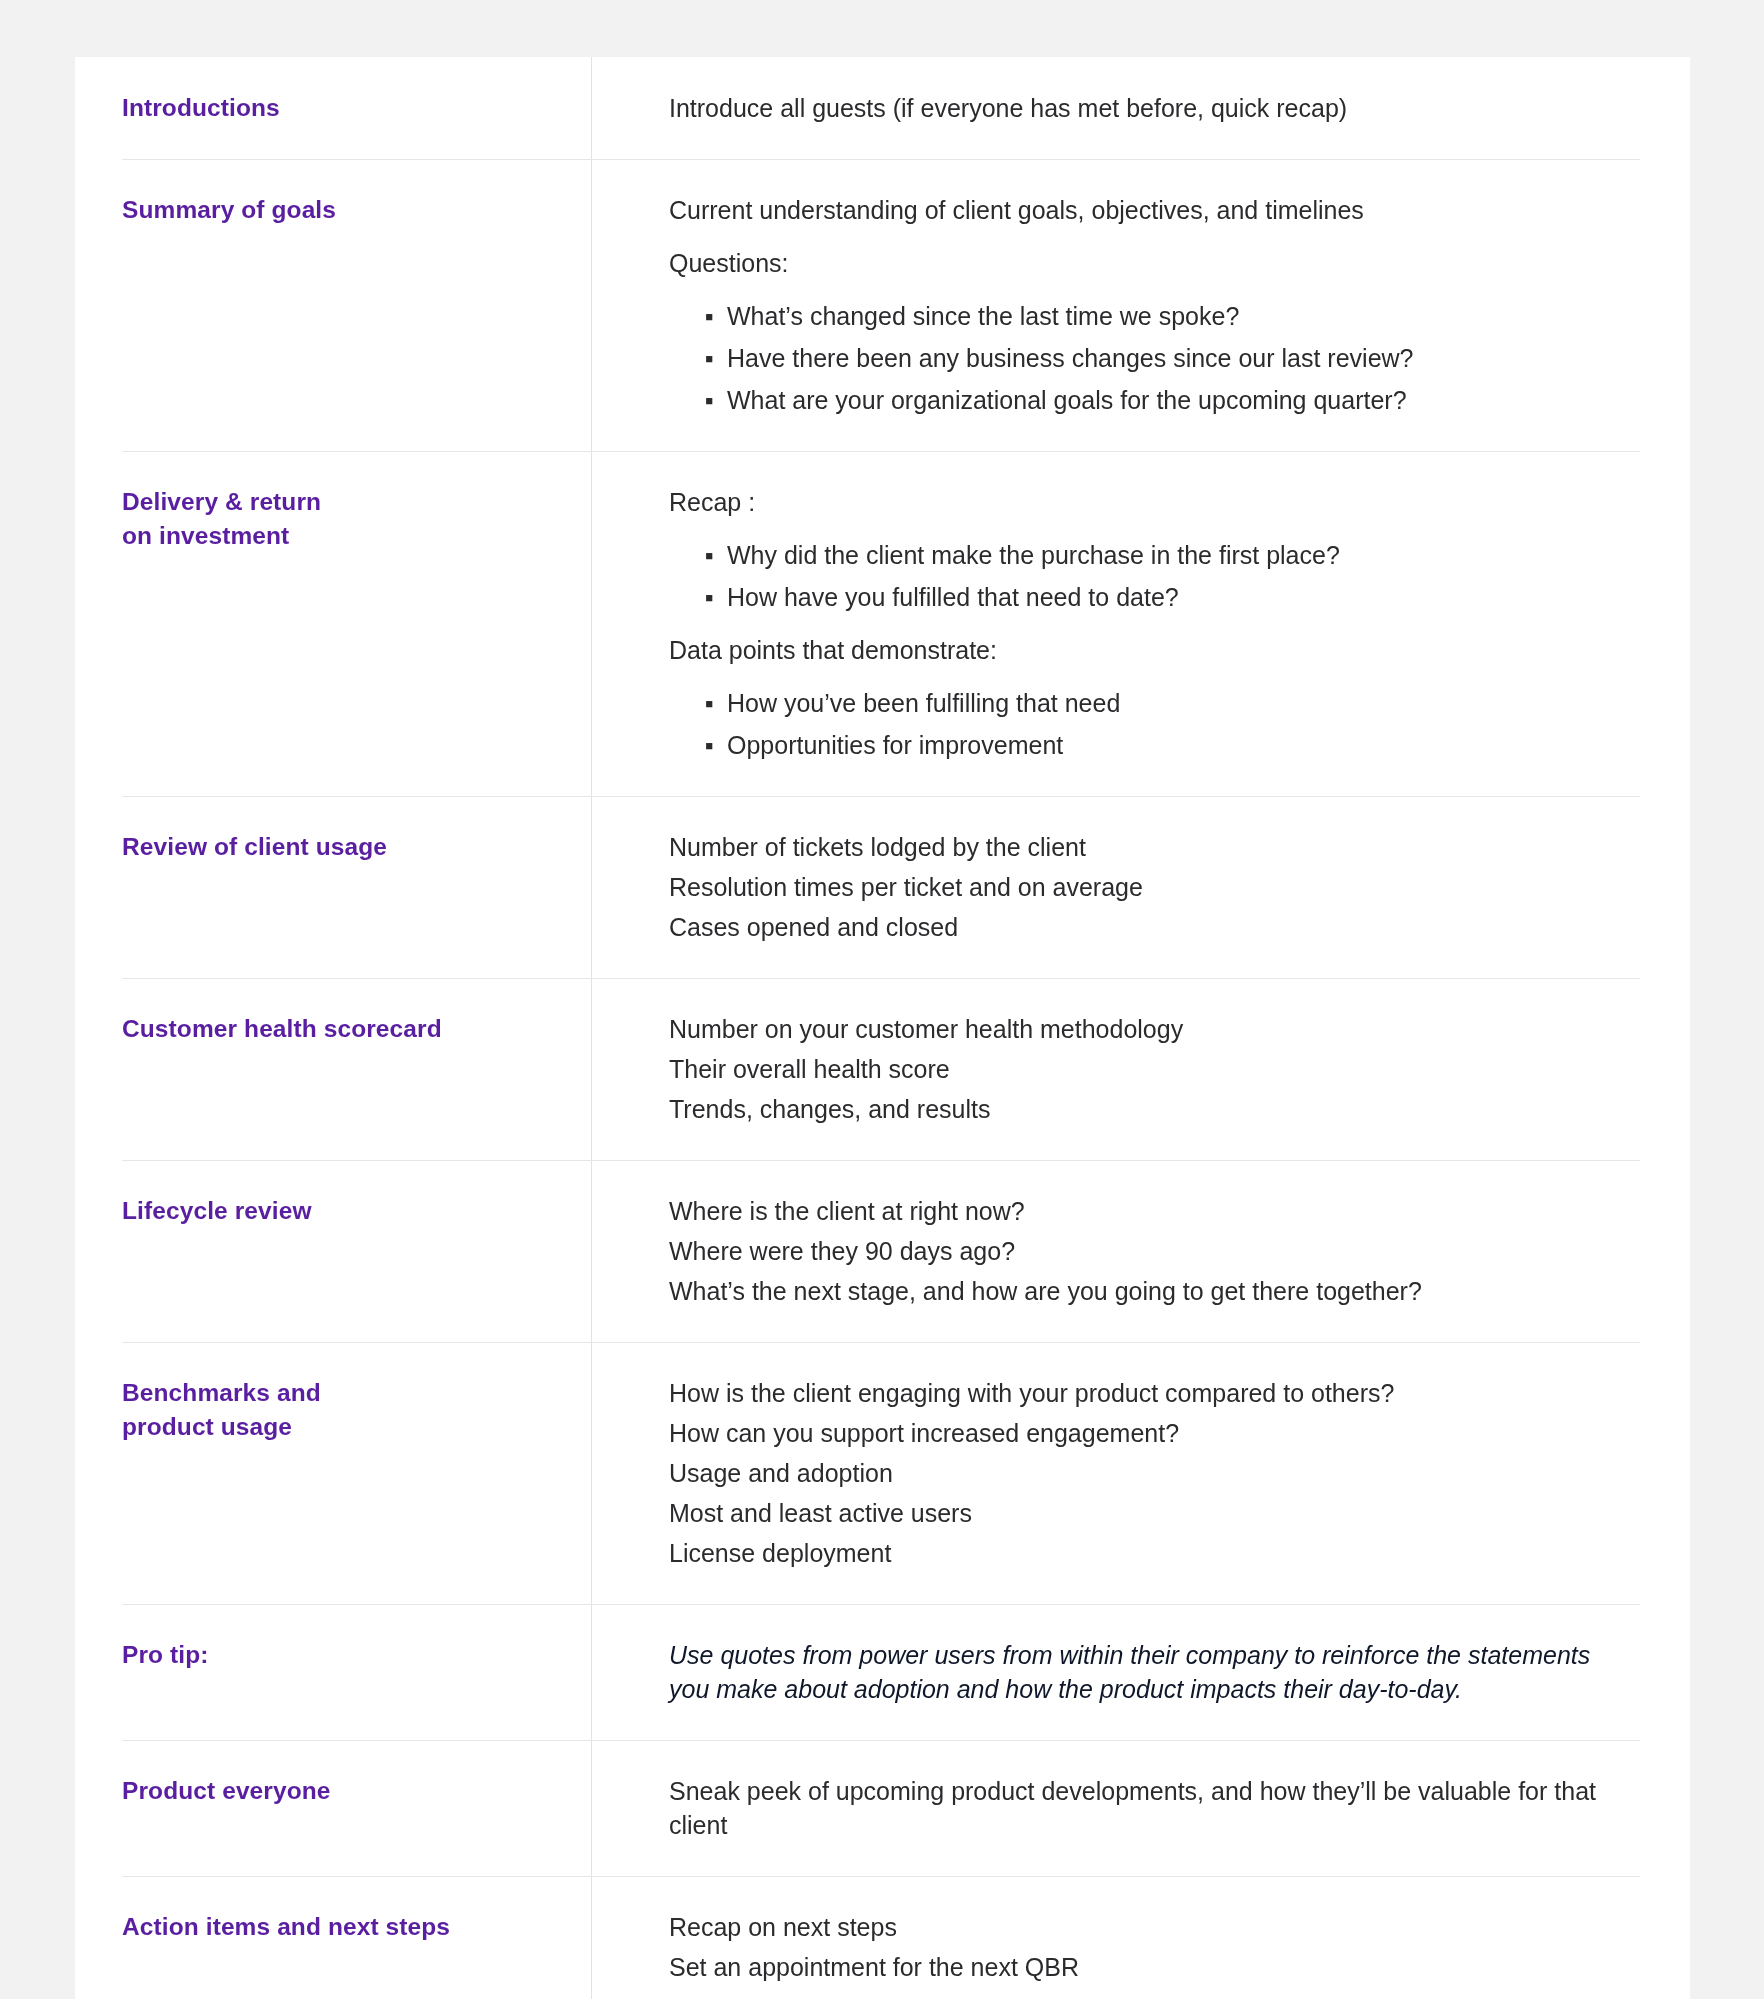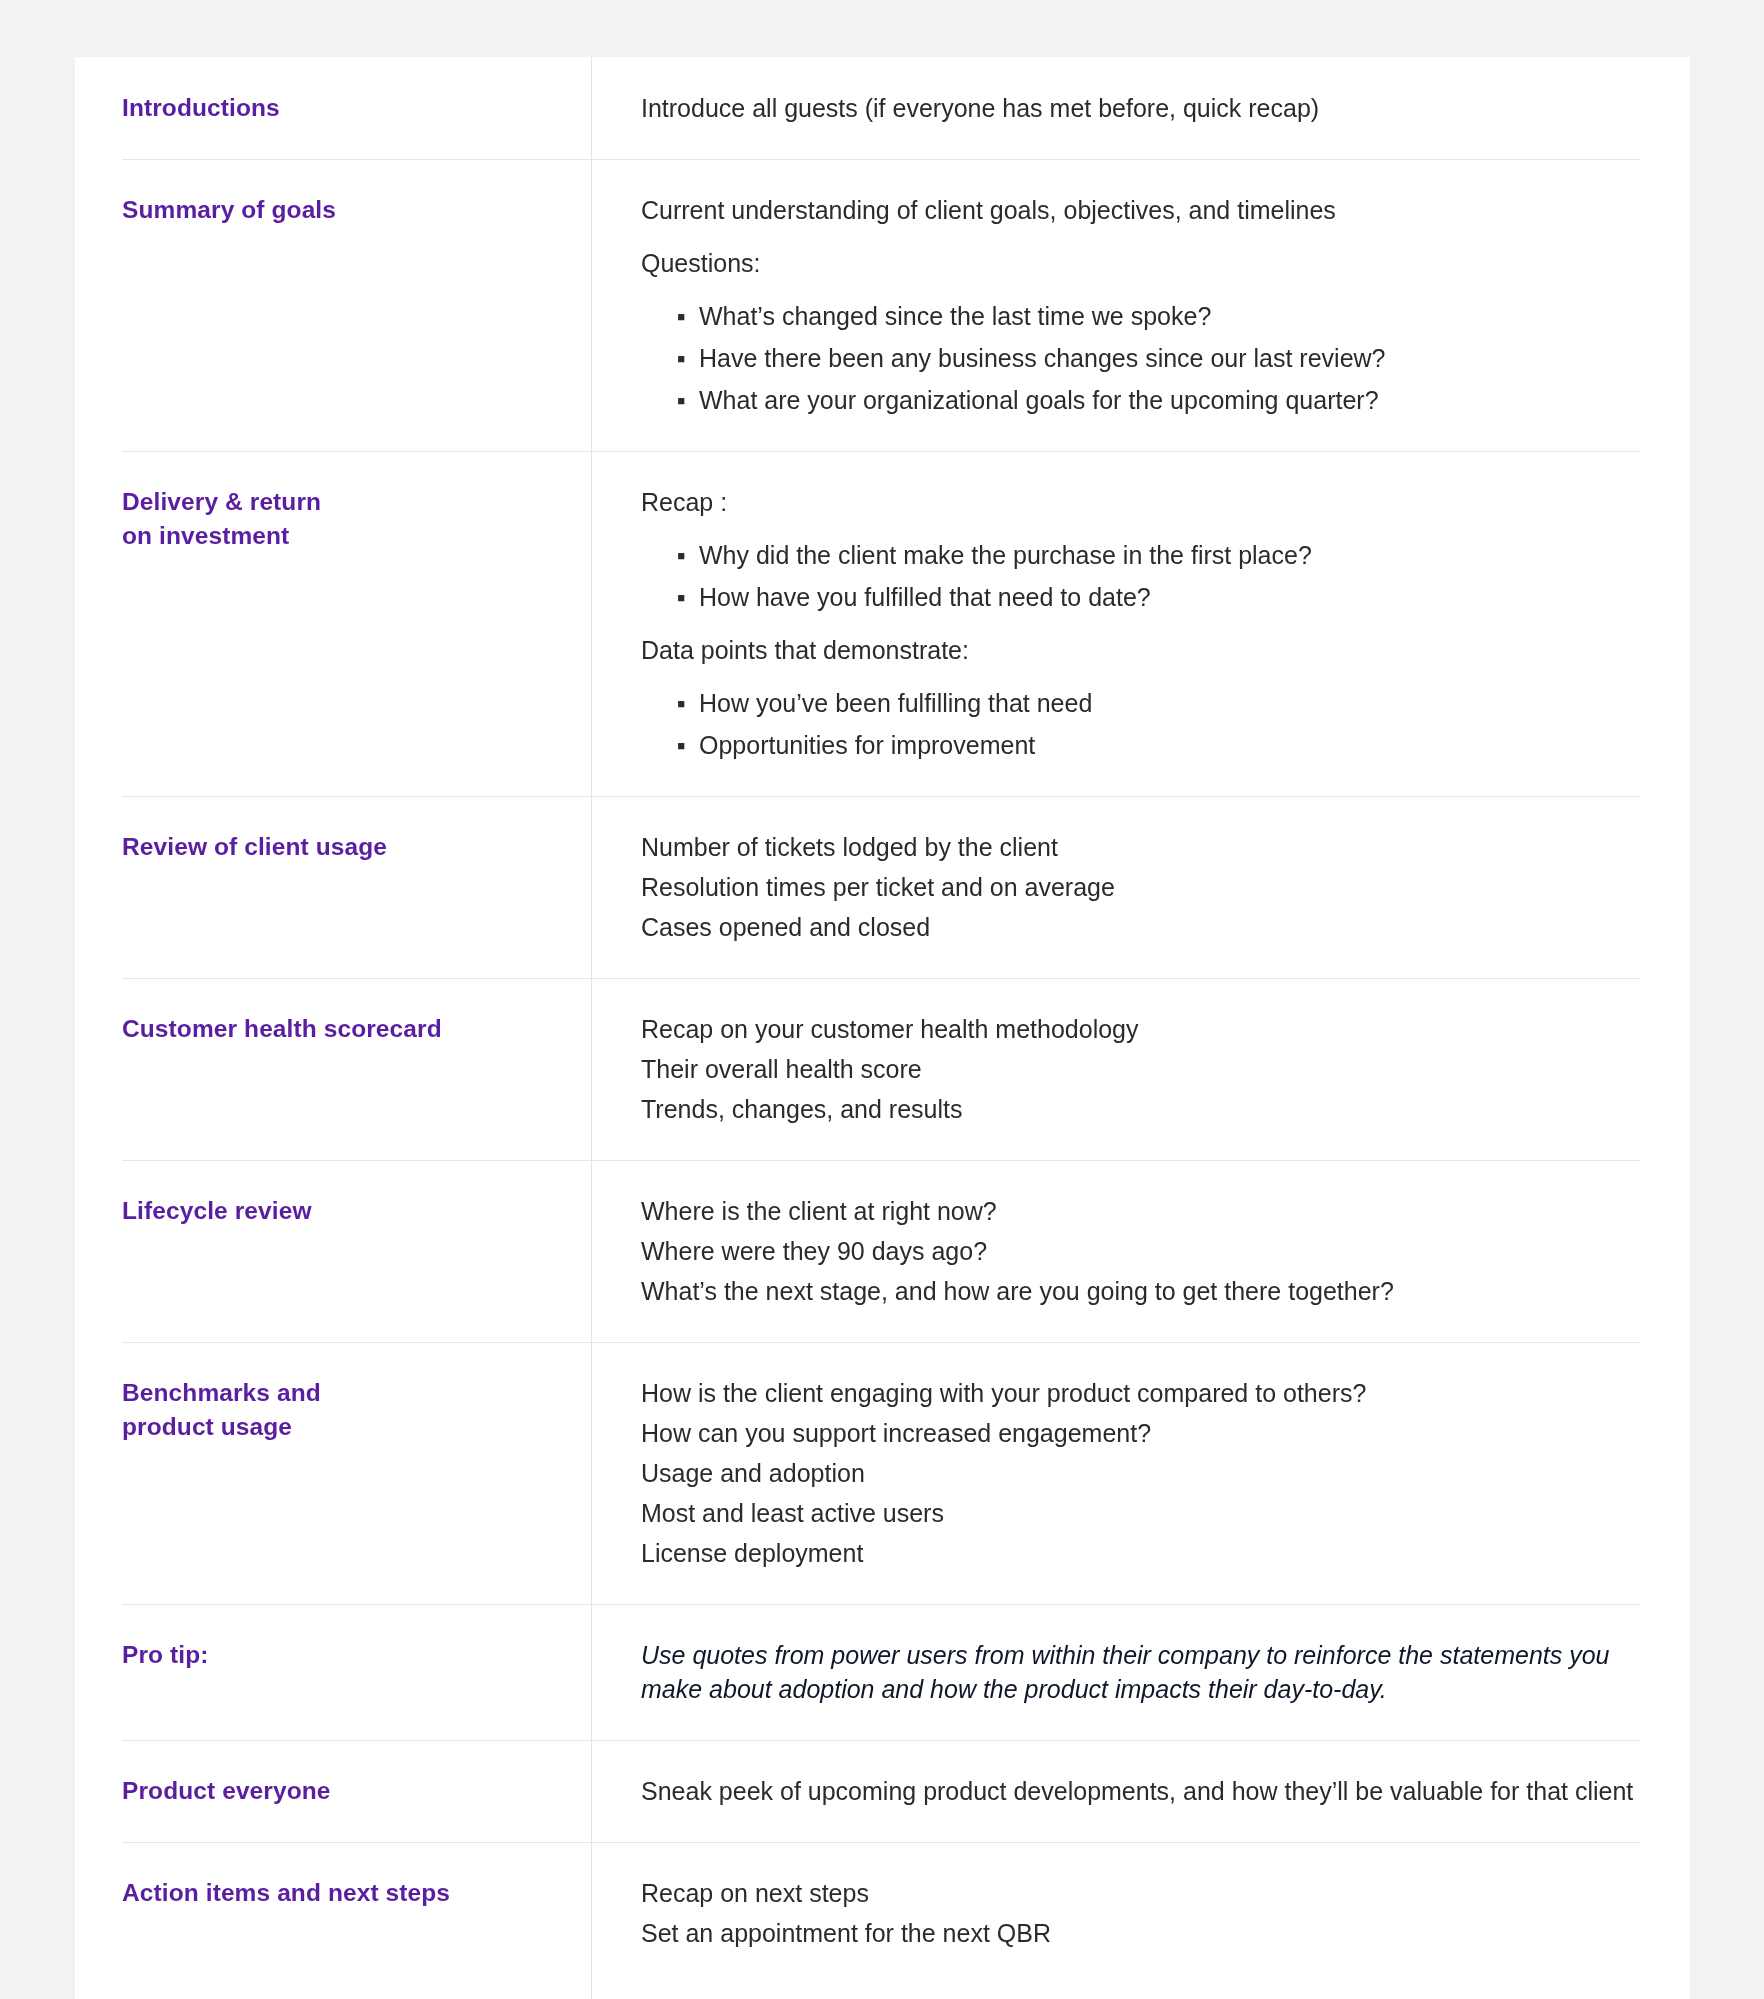--- a/index.html
+++ b/index.html
@@ -73,20 +73,21 @@
     width: 516px;
     box-sizing: border-box;
     padding: 34px 28px 34px 47px;
     flex: 0 0 516px;
   }
 
   .cell-content {
     flex: 1 1 auto;
     box-sizing: border-box;
     padding: 34px 56px 34px 50px;
+    margin-left: 28px;
   }
 
   .label-text {
     color: #5A1FA0;
     font-weight: 700;
     font-size: 24.5px;
     line-height: 1.38;
     letter-spacing: 0.1px;
   }
 
@@ -196,21 +197,21 @@
             <p class="line">Number of tickets lodged by the client</p>
             <p class="line">Resolution times per ticket and on average</p>
             <p class="line">Cases opened and closed</p>
           </div>
         </div>
         <div class="row">
           <div class="cell-label">
             <div class="label-text">Customer health scorecard</div>
           </div>
           <div class="cell-content">
-            <p class="line">Recap on your customer health methodology</p>
+            <p class="line">Number on your customer health methodology</p>
             <p class="line">Their overall health score</p>
             <p class="line">Trends, changes, and results</p>
           </div>
         </div>
         <div class="row">
           <div class="cell-label">
             <div class="label-text">Lifecycle review</div>
           </div>
           <div class="cell-content">
             <p class="line">Where is the client at right now?</p>

